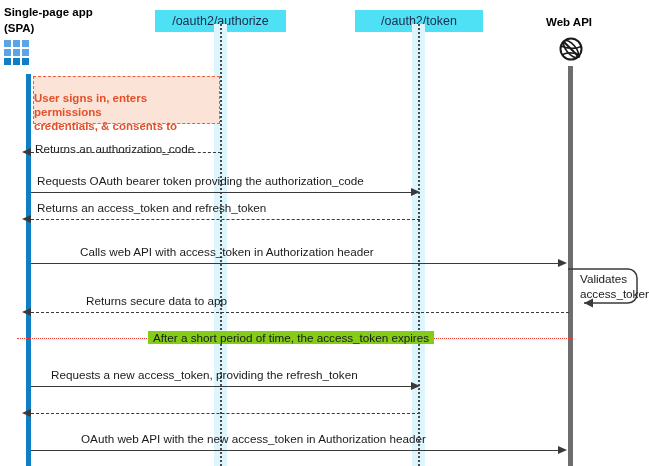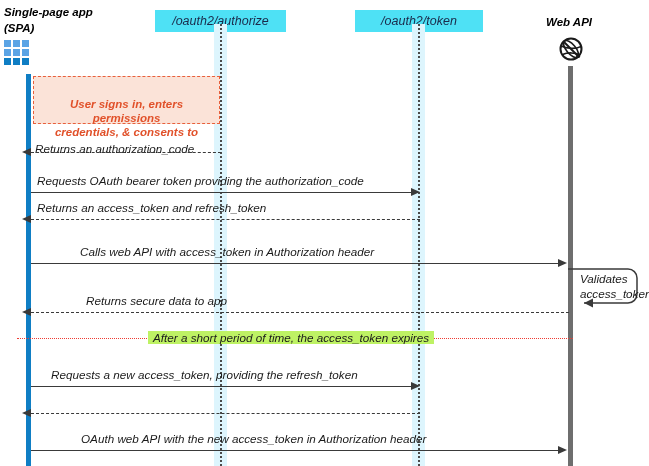--- a/index.html
+++ b/index.html
@@ -4,21 +4,21 @@
 <style>
   html,body{margin:0;padding:0;}
   body{
     width:649px;height:466px;
     background:#ffffff;
     font-family:"Liberation Sans", sans-serif;
     overflow:hidden;
     position:relative;
     color:#1a1a1a;
   }
-  #diagram{position:absolute;left:0;top:0;width:649px;height:400px;font-style:italic;}
+  #diagram{position:absolute;left:0;top:0;width:649px;height:400px;}
 
   
   .hdr-box{
     position:absolute;
     background:#4ee1f5;
     color:#1b2a4a;
     font-size:12.5px;
     text-align:center;
     line-height:22px;
     height:22px;
@@ -54,23 +54,22 @@
 
   
   .note{
     position:absolute;
     background:#fbe3d8;
     border:1.6px dashed #e8603c;
     color:#e1512a;
     font-weight:bold;
     font-size:11.5px;
     line-height:14px;
-    text-align:center;
     box-sizing:border-box;
-    padding-top:20px;
+    padding-top:14px;
   }
 
   
   .msg-label{
     position:absolute;
     font-size:11.7px;
     color:#1a1a1a;
     white-space:nowrap;
     line-height:13px;
   }
@@ -93,21 +92,21 @@
   .selfloop{position:absolute;}
   .selfloop-label{
     position:absolute;font-size:11.7px;color:#1a1a1a;
     line-height:14px;white-space:nowrap;
   }
 
   
   .sep-line{position:absolute;height:0;border-top:1.6px dotted #ee3b33;}
   .sep-label{
     position:absolute;font-size:11.7px;color:#1a1a1a;
-    white-space:nowrap;line-height:13px;background:#bef264;padding:0 5px;
+    white-space:nowrap;line-height:13px;background:#84cc16;padding:0 5px;
   }
 </style>
 </head>
 <body>
 
 <div id="diagram">
 
   <div class="hdr-text" style="left:4px;top:6px;">Single-page app</div>
   <div class="hdr-text" style="left:4px;top:22px;">(SPA)</div>
 

